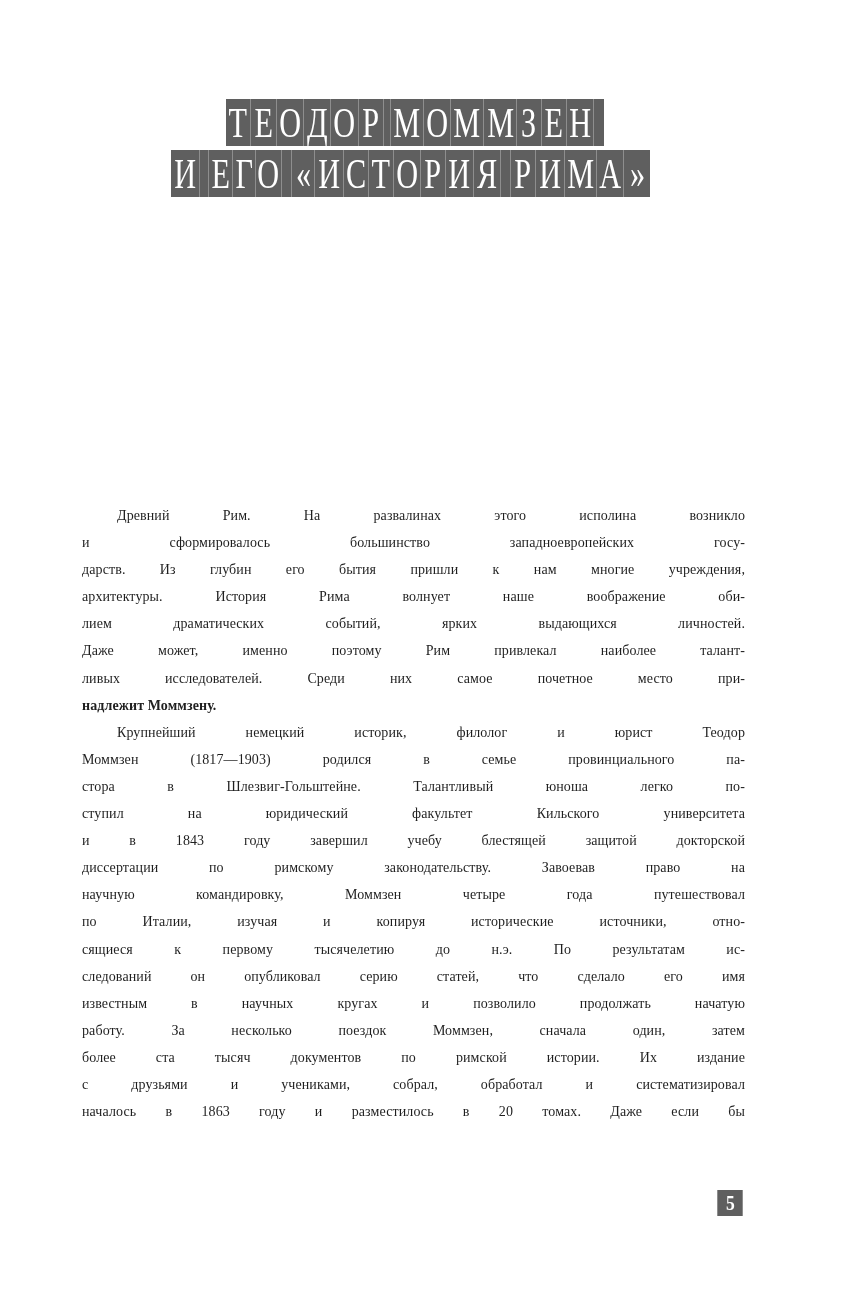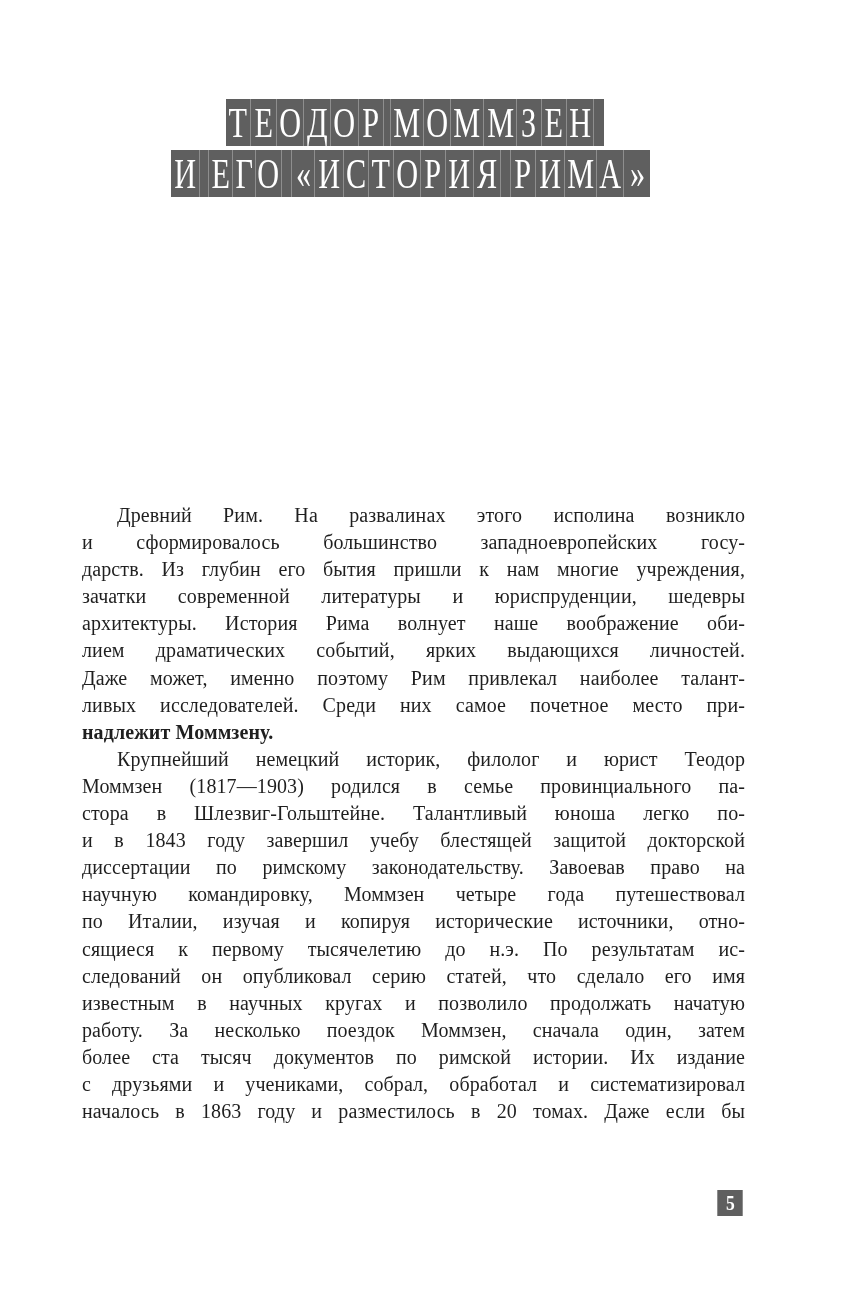--- a/index.html
+++ b/index.html
@@ -48,21 +48,21 @@
     }
     .cell-wrap.space { }
     .cell-wrap.last { border-right: none; }
 
     .body-text {
       position: absolute;
       left: 82px;
       top: 502px;
       width: 663px;
       font-family: "Liberation Serif", "DejaVu Serif", serif;
-      font-size: 20px;
+      font-size: 14px;
       line-height: 27.1px;
       color: #1f1f1f;
       text-align: justify;
       letter-spacing: 0.1px;
     }
     .body-text .line {
       display: block;
       text-align: justify;
       text-align-last: justify;
       white-space: nowrap;
@@ -203,31 +203,31 @@
         <span>»</span>
       </div>
   </div>
 </div>
 
 <div class="body-text">
   <div class="paragraph">
     <span class="line indent">Древний Рим. На развалинах этого исполина возникло</span>
     <span class="line">и сформировалось большинство западноевропейских госу-</span>
     <span class="line">дарств. Из глубин его бытия пришли к нам многие учреждения,</span>
-    <span class="line">зачатки современной литературы и юриспруденции, шедевры</span>
     <span class="line">архитектуры. История Рима волнует наше воображение оби-</span>
     <span class="line">лием драматических событий, ярких выдающихся личностей.</span>
     <span class="line">Даже может, именно поэтому Рим привлекал наиболее талант-</span>
     <span class="line">ливых исследователей. Среди них самое почетное место при-</span>
     <span class="line short">надлежит Моммзену.</span>
   </div>
   <div class="paragraph">
     <span class="line indent">Крупнейший немецкий историк, филолог и юрист Теодор</span>
     <span class="line">Моммзен (1817—1903) родился в семье провинциального па-</span>
     <span class="line">стора в Шлезвиг-Гольштейне. Талантливый юноша легко по-</span>
+    <span class="line">ступил на юридический факультет Кильского университета</span>
     <span class="line">и в 1843 году завершил учебу блестящей защитой докторской</span>
     <span class="line">диссертации по римскому законодательству. Завоевав право на</span>
     <span class="line">научную командировку, Моммзен четыре года путешествовал</span>
     <span class="line">по Италии, изучая и копируя исторические источники, отно-</span>
     <span class="line">сящиеся к первому тысячелетию до н.э. По результатам ис-</span>
     <span class="line">следований он опубликовал серию статей, что сделало его имя</span>
     <span class="line">известным в научных кругах и позволило продолжать начатую</span>
     <span class="line">работу. За несколько поездок Моммзен, сначала один, затем</span>
     <span class="line">более ста тысяч документов по римской истории. Их издание</span>
     <span class="line">с друзьями и учениками, собрал, обработал и систематизировал</span>

